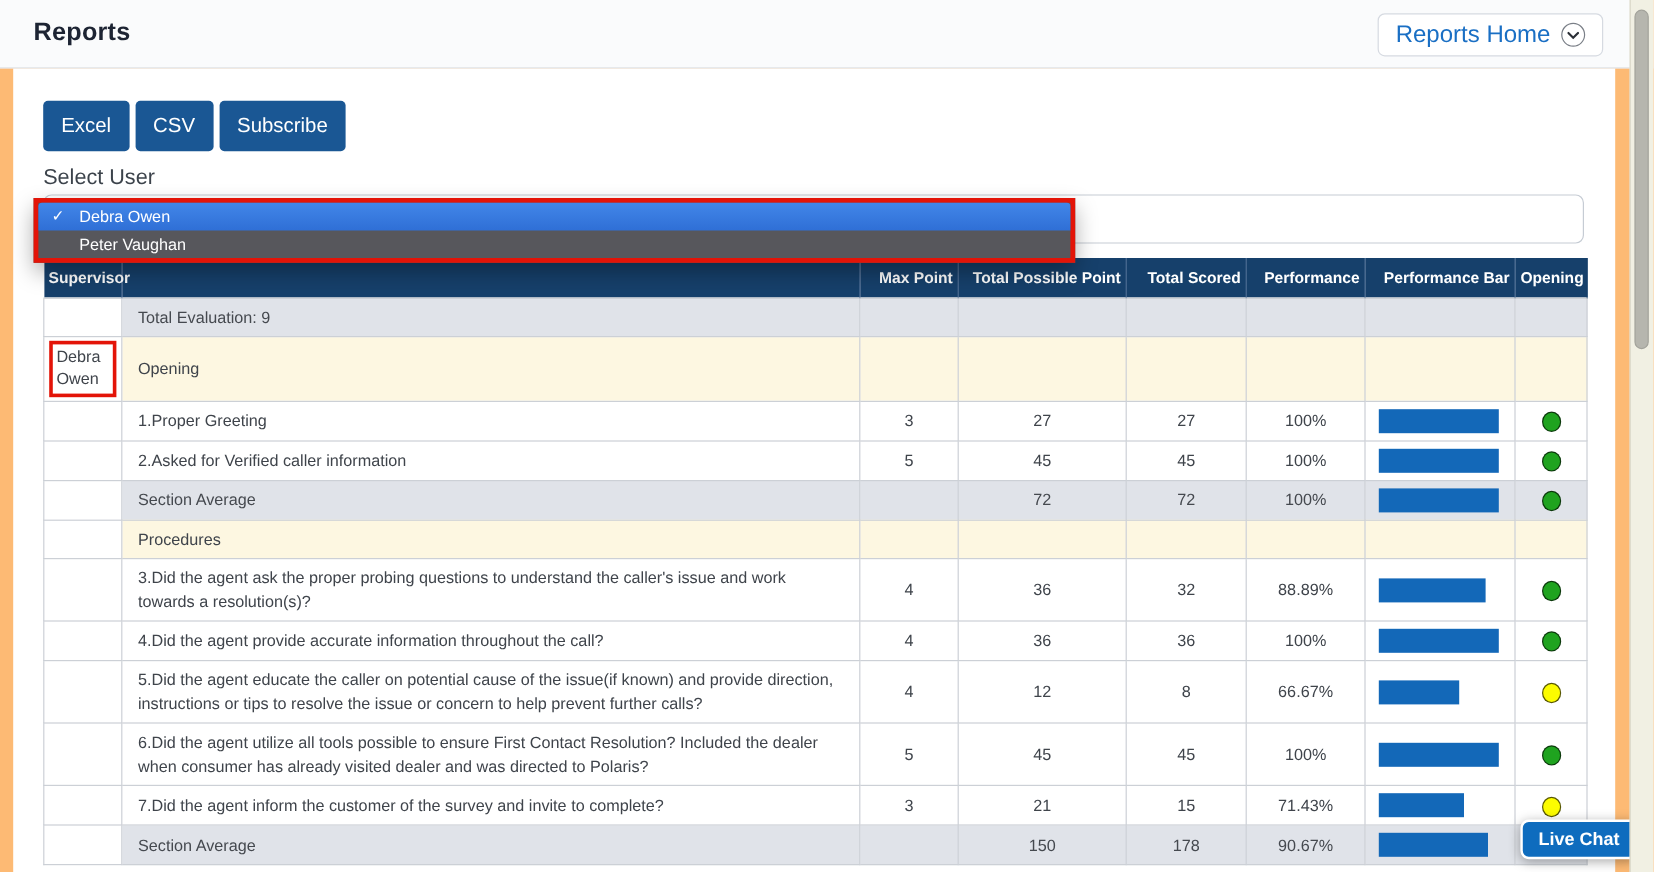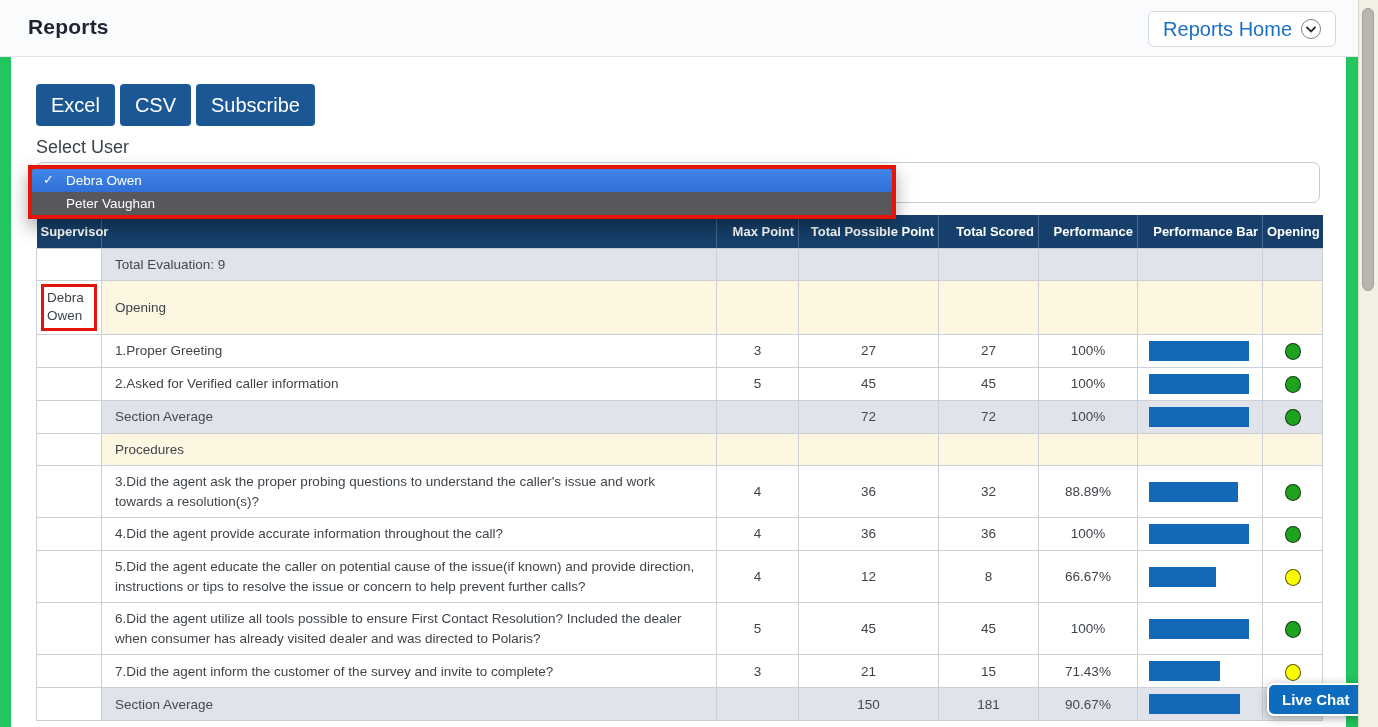--- a/index.html
+++ b/index.html
@@ -1,37 +1,37 @@
 <!DOCTYPE html>
 <html><head>
 <meta charset="utf-8">
 <style>
   * { margin:0; padding:0; box-sizing:border-box; }
   html,body { width:1378px; height:727px; font-family:"Liberation Sans", sans-serif; }
-  .screen { position:relative; width:1378px; height:727px; background:#22c55e; overflow:hidden; }
+  .screen { position:relative; width:1378px; height:727px; background:#fdba74; overflow:hidden; }
 
   
   .topbar { position:absolute; left:0; top:0; width:1378px; height:57px;
             background:#fafbfc; border-bottom:1px solid #e2e4e8; z-index:20; }
   .page-title { position:absolute; left:28px; top:15px; font-size:21px; font-weight:600;
                 color:#1d2433; letter-spacing:.2px; }
   .home-btn { position:absolute; right:42px; top:11px; height:36px; padding:0 14px;
               background:#fff; border:1px solid #d6dae1; border-radius:6px;
               display:flex; align-items:center; gap:9px; cursor:pointer;
               font-family:"Liberation Sans",sans-serif; }
   .home-btn .lbl { color:#1a6fc4; font-size:20px; }
   .chev-circle { width:20px; height:20px; border:1.5px solid #7a7f87; border-radius:50%;
                  display:flex; align-items:center; justify-content:center; }
   .chev-circle svg { display:block; }
 
   
   .card { position:absolute; left:11px; top:57px; width:1335px; height:670px; background:#fff; }
   .toolbar { position:absolute; left:25px; top:27px; display:flex; gap:5px; }
   .tb-btn { height:42px; padding:0 15px; background:#1a5794; color:#fff; border:none;
-            border-radius:4px; font-size:20px; font-family:"Liberation Sans",sans-serif;
+            border-radius:4px; font-size:17px; font-family:"Liberation Sans",sans-serif;
             cursor:pointer; }
   .select-label { position:absolute; left:25px; top:80px; font-size:18px; color:#3c434b; }
 
   
   .select-box { position:absolute; left:36px; top:162px; width:1284px; height:41px;
                 background:#fff; border:1px solid #c6ccd4; border-radius:7px; z-index:30; }
 
   
   .dd-annot { position:absolute; left:28px; top:165px; width:868px; height:54px;
               border:4px solid #e31408; z-index:40; background:#57575c;
@@ -283,21 +283,21 @@
               <div class="bar" style="width: 71.43%;"></div>
             </div>
           </td>
           <td class="c-num"><span class="dot yellow"></span></td>
         </tr>
         <tr class="row-average">
           <td class="c-sup"></td>
           <td class="c-q">Section Average</td>
           <td class="c-num"></td>
           <td class="c-num">150</td>
-          <td class="c-num">181</td>
+          <td class="c-num">178</td>
           <td class="c-num">90.67%</td>
           <td>
             <div class="bar-wrap">
               <div class="bar" style="width: 90.67%;"></div>
             </div>
           </td>
           <td class="c-num"><span class="dot green"></span></td>
         </tr>
       </tbody>
   </table>

